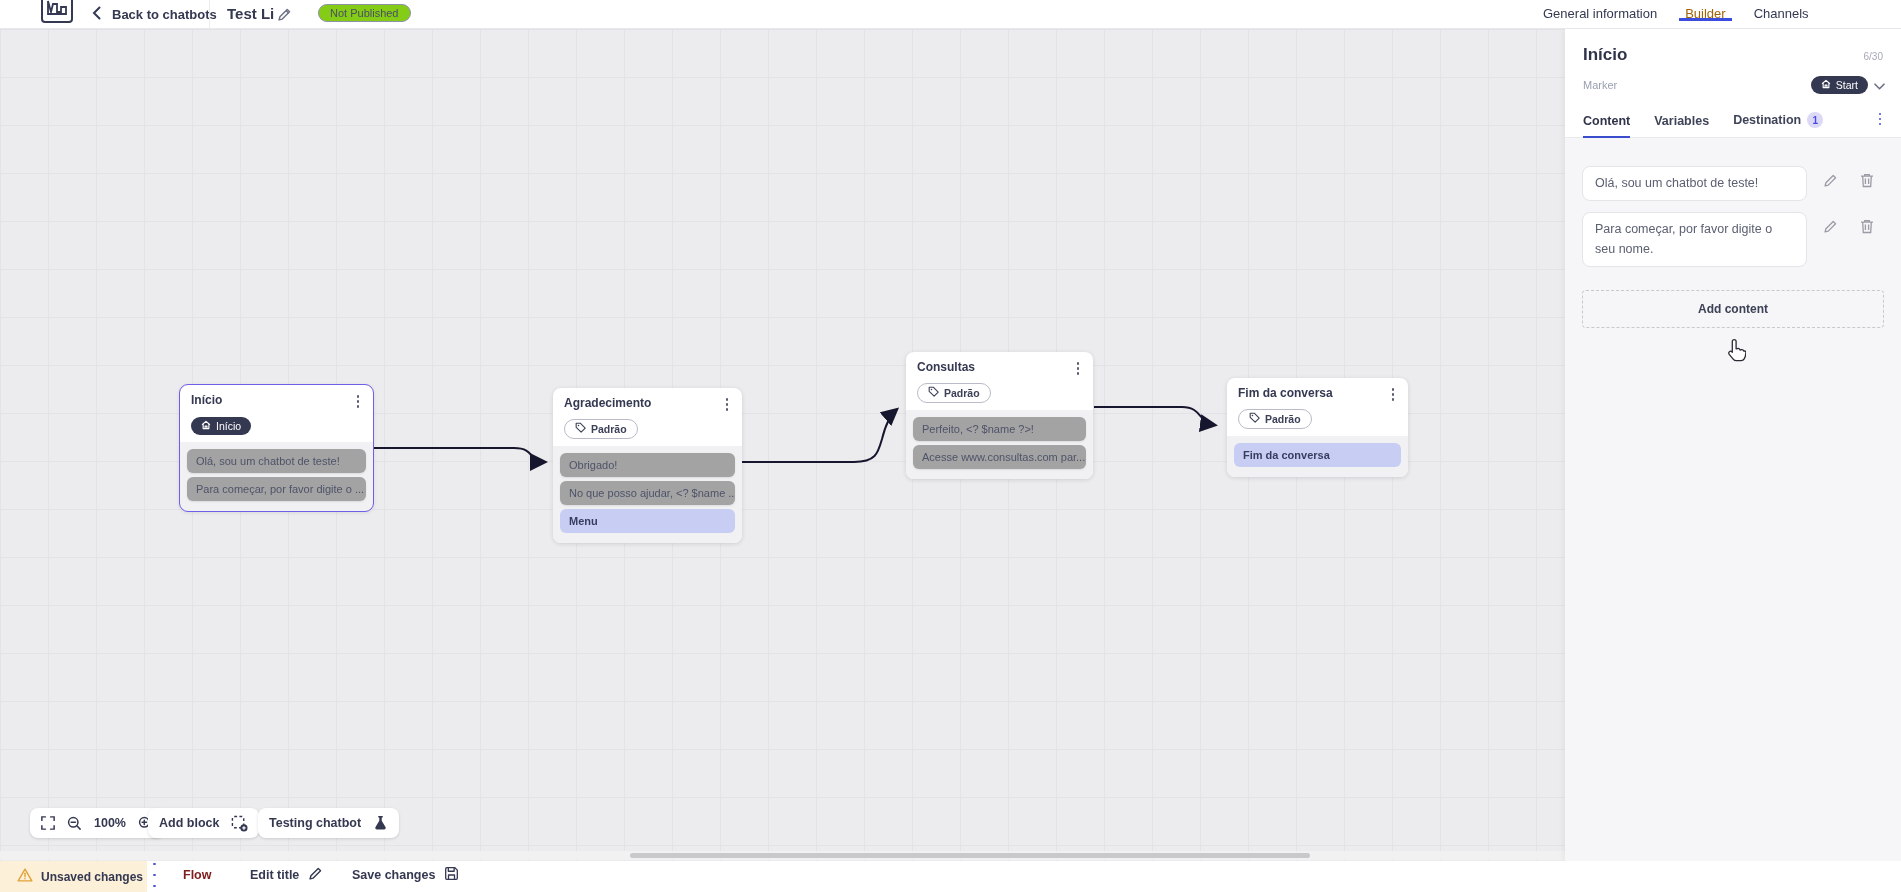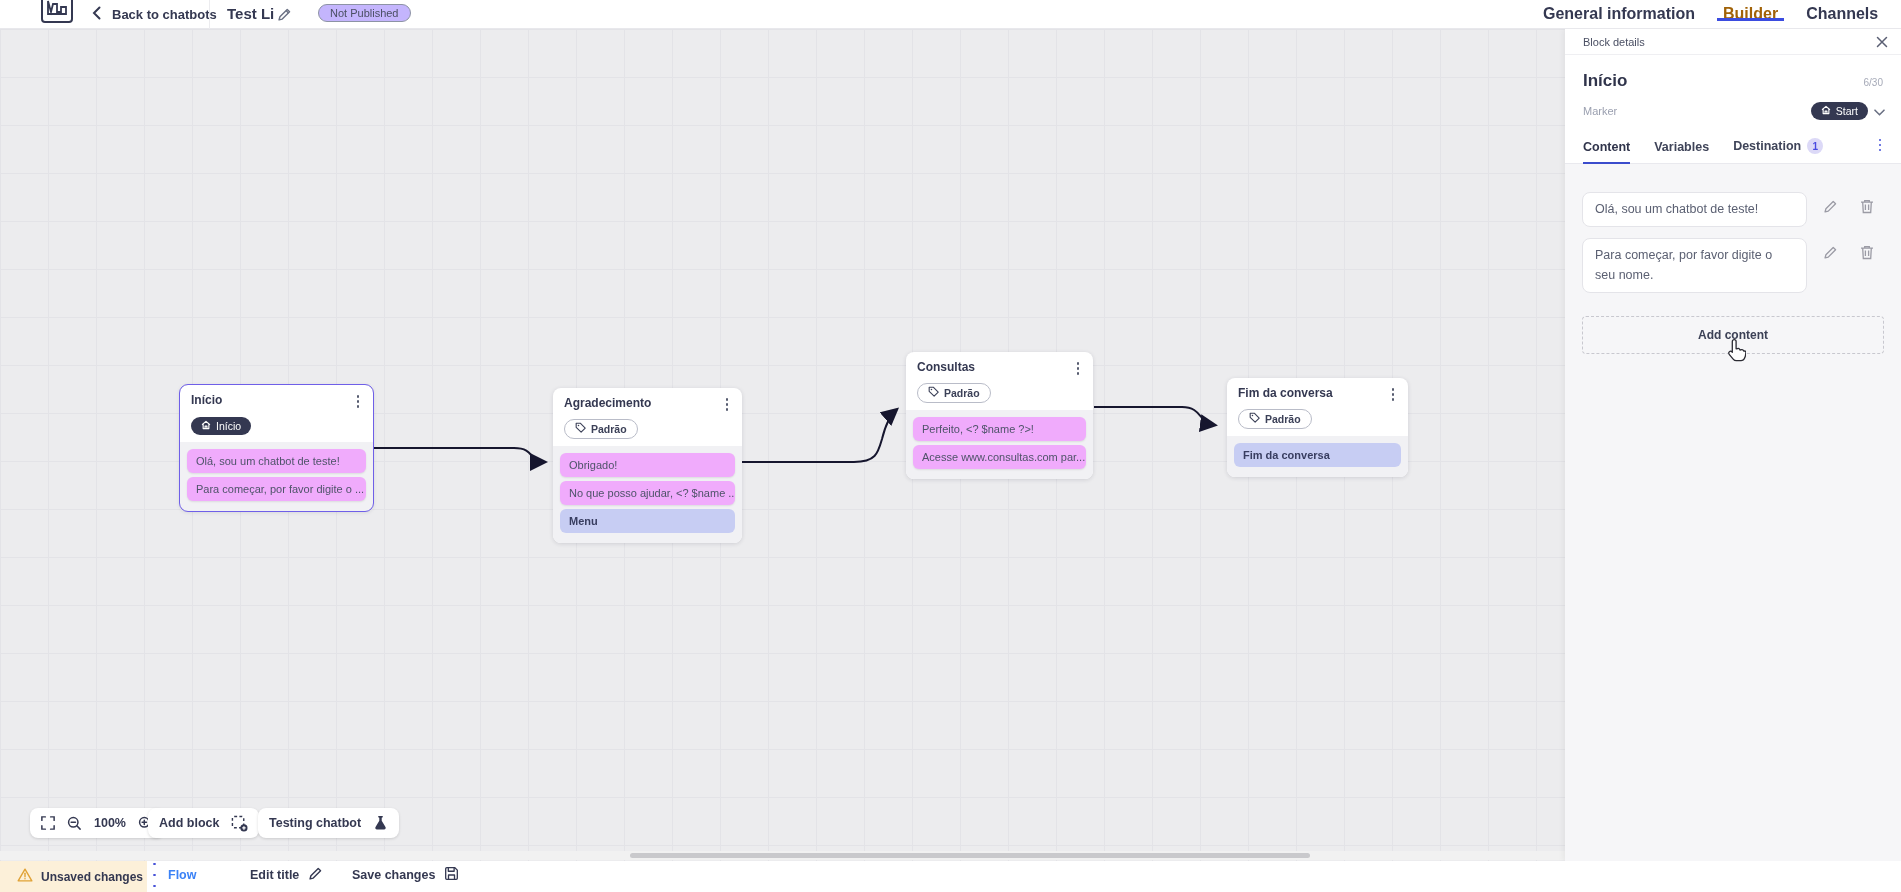--- a/index.html
+++ b/index.html
@@ -11,44 +11,44 @@
   .topbar { position:absolute; top:0; left:0; width:1901px; height:29px; background:#fff;
             border-bottom:1px solid #e8e8ec; z-index:30; }
   .logo { position:absolute; left:40px; top:-8px; }
   .back-btn { position:absolute; left:92px; top:0; height:29px; display:flex; align-items:center; gap:11px;
               font-size:13px; font-weight:bold; color:#343851; cursor:pointer; background:none; border:none;
               font-family:inherit; }
   .tb-divider { position:absolute; left:209px; top:0; width:1px; height:29px; background:#ececef; }
   .tb-title { position:absolute; left:227px; top:5px; font-size:15px; font-weight:bold; color:#343851; }
   .tb-pencil { position:absolute; left:277px; top:7px; color:#6a7083; cursor:pointer; }
   .status-pill { position:absolute; left:318px; top:4px; border:1px solid #8d93a5; border-radius:999px;
-                 padding:2px 11px; font-size:11px; color:#4a4f63; background:#c4b5fd; }
+                 padding:2px 11px; font-size:11px; color:#4a4f63; background:#84cc16; }
   .tb-tabs { position:absolute; left:1543px; top:0; height:29px; display:flex; gap:28px; }
-  .tb-tab { height:21px; line-height:27px; font-size:16px; font-weight:bold; color:#343851; cursor:pointer; position:relative; }
+  .tb-tab { height:21px; line-height:27px; font-size:13px; font-weight:normal; color:#343851; cursor:pointer; position:relative; }
   .tb-tab.active { color:#a16207; }
   .tb-tab.active::after { content:""; position:absolute; left:-6px; right:-6px; bottom:0; height:3px; background:#3b4ce0; }
 
   
   .canvas { position:absolute; left:0; top:29px; width:1565px; height:832px; background-color:#ececee;
             background-image:linear-gradient(#e3e3e7 1px, transparent 1px),
                              linear-gradient(90deg,#e3e3e7 1px, transparent 1px);
             background-size:48px 48px; z-index:1; }
   .connectors { position:absolute; left:0; top:0; pointer-events:none; }
 
   .block { position:absolute; background:#fff; border-radius:8px; box-shadow:0 1px 4px rgba(40,40,70,.15); }
   .block.selected { outline:1.5px solid #6f5fe8; }
   .block-header { display:flex; justify-content:space-between; align-items:flex-start; padding:8px 10px 0 11px; }
   .block-title { font-size:12px; font-weight:bold; color:#343851; }
   .block-badge-row { padding:6px 11px 7px; }
   .badge-dark { display:inline-flex; align-items:center; gap:5px; background:#343851; color:#fff;
                 border-radius:999px; padding:3px 10px; font-size:10.5px; font-weight:normal; }
   .badge-outline { display:inline-flex; align-items:center; gap:5px; background:#fff; color:#3c4158;
                    border:1px solid #b9bcc8; border-radius:999px; padding:2.5px 10px; font-size:10.5px; font-weight:bold; }
   .block-body { background:#f1f1f4; border-radius:0 0 8px 8px; padding:3px 0 6px; }
-  .bcard { margin:4px 7px; background:#f0abfc; border-radius:6px; box-shadow:0 1px 2px rgba(0,0,0,.09);
+  .bcard { margin:4px 7px; background:#a3a3a3; border-radius:6px; box-shadow:0 1px 2px rgba(0,0,0,.09);
            padding:6px 9px; font-size:11px; color:#4e5369; white-space:nowrap; overflow:hidden; }
   .bcard.highlight { background:#c7cdf3; color:#383d60; font-weight:bold; box-shadow:none; }
   .kebab { display:inline-flex; flex-direction:column; gap:2.5px; padding:2px 4px; cursor:pointer; }
   .kebab i { width:2.5px; height:2.5px; border-radius:50%; background:#555a6e; }
   .kebab.indigo i { background:#4450d8; }
 
   
   .tool { position:absolute; top:808px; height:30px; background:#fff; border-radius:8px;
           box-shadow:0 1px 3px rgba(0,0,0,.14); display:flex; align-items:center; gap:12px; padding:0 11px;
           font-size:12.5px; font-weight:bold; color:#343851; z-index:6; cursor:pointer; border:none; font-family:inherit; }
@@ -88,21 +88,21 @@
 
   
   .statusbar { position:absolute; left:0; top:861px; width:1901px; height:42px; background:#fff; z-index:25; }
   .sb-border { position:absolute; left:147px; right:0; bottom:0; height:3px; background:#b3b3b8; }
   .sb-flow-underline { position:absolute; left:147px; bottom:0; width:84px; height:3px; background:#4b4ee0; z-index:2; }
   .unsaved { position:absolute; left:0; top:0; width:147px; height:31px; background:#fcf0d9; display:flex;
              align-items:center; gap:8px; padding-left:17px; font-size:12px; font-weight:bold; color:#343851; }
   .sb-item { position:absolute; top:0; height:28px; display:flex; align-items:center; gap:9px; font-size:12.5px;
              font-weight:bold; color:#343851; cursor:pointer; background:none; border:none; font-family:inherit; }
   .sb-kebab { left:149px; }
-  .sb-flow { left:168px; color:#3b82f6; }
+  .sb-flow { left:183px; color:#7f1d1d; }
   .sb-edit { left:250px; }
   .sb-save { left:352px; }
 
   .cursor { position:absolute; left:1724px; top:338px; z-index:60; pointer-events:none; }
 </style>
 </head>
 <body>
 
 <div class="app">
 
@@ -290,28 +290,20 @@
   <button class="tool" style="left:258px;">
     <span>Testing chatbot</span>
     <span class="icon">
       <svg width="15" height="16" viewBox="0 0 16 17" fill="#343851">
           <path d="M5.6 1h4.8v1.4l-1.1.5v3.3l4 6.6c.7 1.2-.1 2.7-1.5 2.7H4.2c-1.4 0-2.2-1.5-1.5-2.7l4-6.6V2.9l-1.1-.5V1z"></path>
         </svg>
     </span>
   </button>
 
   <aside class="panel">
-    <div class="panel-header">
-      <span>Block details</span>
-      <span class="panel-close">
-        <svg width="12" height="12" viewBox="0 0 12 12" fill="none" stroke="currentColor" stroke-width="1.5" stroke-linecap="round">
-            <path d="M1.5 1.5l9 9M10.5 1.5l-9 9"></path>
-          </svg>
-      </span>
-    </div>
     <div class="panel-title-row">
       <span class="panel-title">Início</span>
       <span class="char-counter">6/30</span>
     </div>
     <div class="marker-row">
       <span class="marker-label">Marker</span>
       <span class="marker-value">
         <span class="badge-dark">
           <span>
             <svg width="10" height="10" viewBox="0 0 14 13" fill="none" stroke="#fff" stroke-width="1.6" stroke-linejoin="round">

